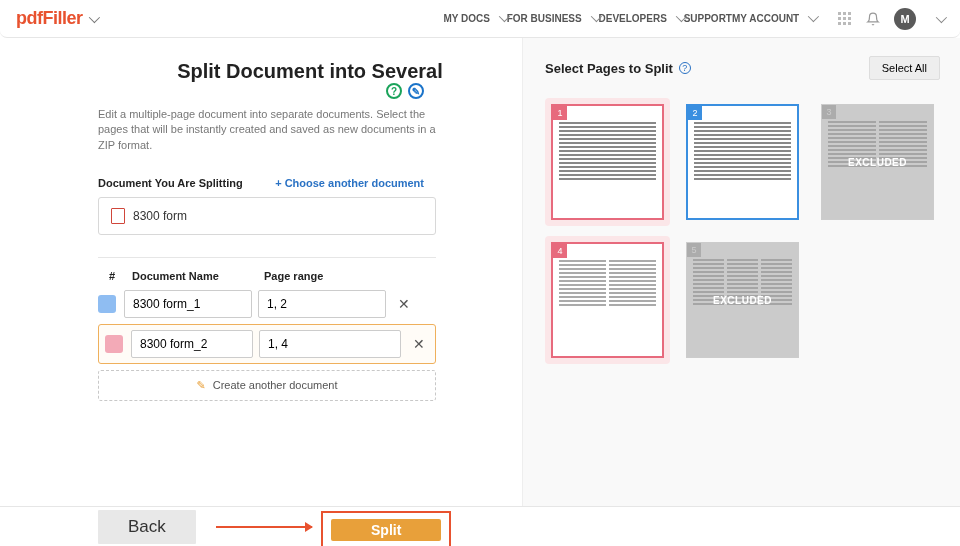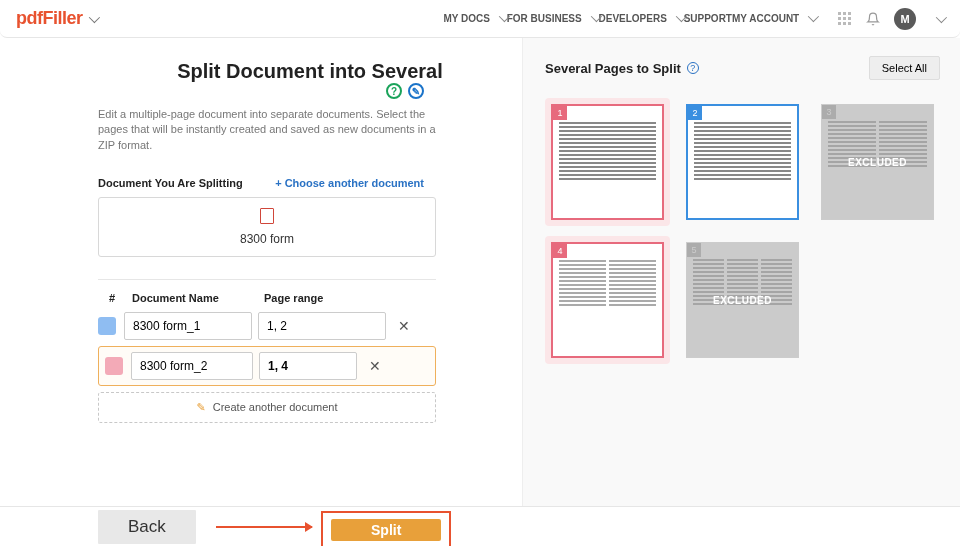--- a/index.html
+++ b/index.html
@@ -116,21 +116,20 @@
   cursor:pointer;
 }
 .docbox {
   margin-top: 8px;
   width: 338px;
   border: 1px solid #d8d8d8;
   border-radius: 3px;
   padding: 10px 12px;
   display:flex; align-items:center; gap:8px;
   font-size: 12px;
-  flex-direction: column;
 }
 .pdf-icon {
   width:14px; height:16px;
   position:relative;
 }
 .pdf-icon::before{
   content:""; position:absolute; inset:0;
   border:1px solid #d0463a; border-radius:1px;
 }
 .divider {
@@ -170,21 +169,21 @@
 .name-input, .range-input {
   border:1px solid #ccc;
   border-radius:2px;
   padding:6px 8px;
   font-size:12px;
   background:#fff;
 }
 .row-normal .name-input { width:128px; margin-left:8px; }
 .row-normal .range-input { width:128px; margin-left:6px; }
 .row-active .name-input { width:122px; margin-left:8px; }
-.row-active .range-input { width:98px; margin-left:6px;font-weight:bold; }
+.row-active .range-input { width:142px; margin-left:6px; }
 .row .x {
   margin-left:12px; color:#555; cursor:pointer; font-size:14px;
 }
 .create-another {
   width:338px;
   border:1px dashed #c8c8c8;
   border-radius:3px;
   padding:8px 0;
   text-align:center;
   font-size:11px;
@@ -374,21 +373,21 @@
     </div>
 
     <div class="create-another">
       <span class="pencil">✎</span>
       <span>Create another document</span>
     </div>
   </div>
 
   <div class="right">
     <div class="right-head">
-      <span class="right-title">Several Pages to Split</span>
+      <span class="right-title">Select Pages to Split</span>
       <span class="info-circle">?</span>
       <button class="select-all">Select All</button>
     </div>
     <div class="pages">
 
       <div class="page-slot sel-pink">
         <div class="page-thumb sel-pink-b">
           <div class="page-num pink">1</div>
           <div class="doc-lines">
               <div></div>

